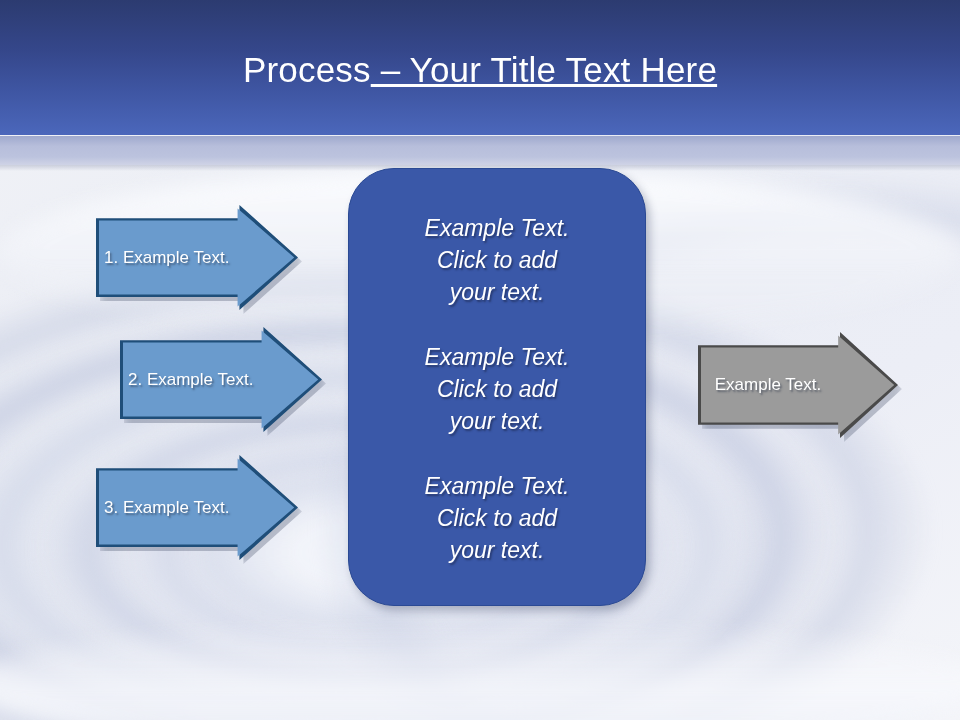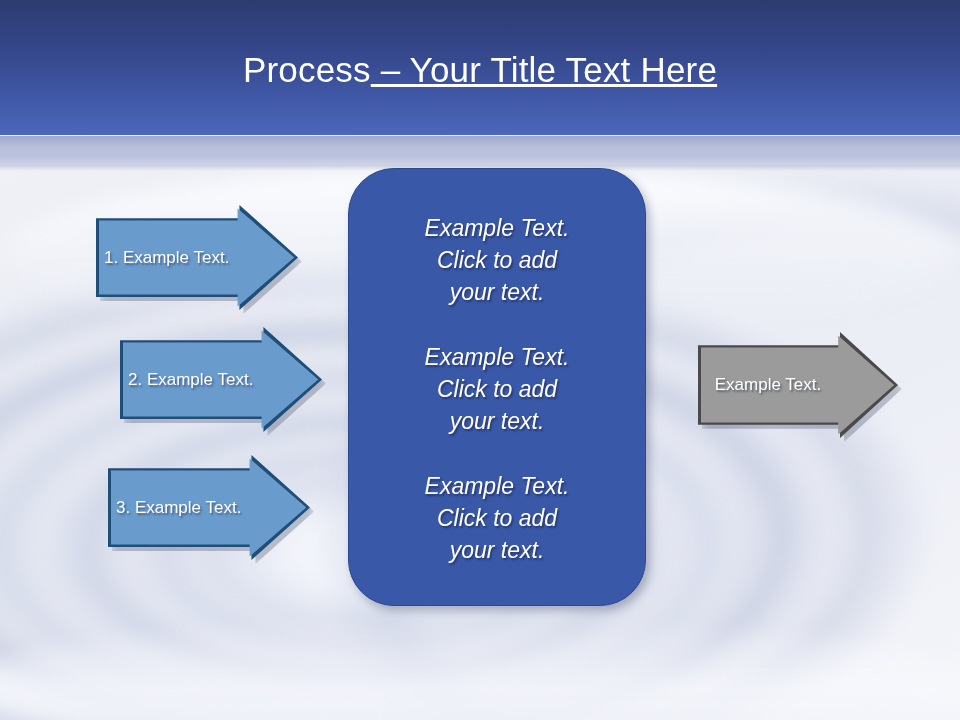--- a/index.html
+++ b/index.html
@@ -192,21 +192,21 @@
     <div class="arrow-label">1. Example Text.</div>
   </div>
 
   <div class="arrow" style="left:96px; top:327px; width:202px; height:105px;margin-left:24px;">
     <div class="arrow-drop"></div>
     <div class="arrow-shape arrow-border"></div>
     <div class="arrow-inner arrow-fill-blue"></div>
     <div class="arrow-label">2. Example Text.</div>
   </div>
 
-  <div class="arrow" style="left:96px; top:455px; width:202px; height:105px;margin-left:12px;">
+  <div class="arrow" style="left:96px; top:455px; width:202px; height:105px;">
     <div class="arrow-drop"></div>
     <div class="arrow-shape arrow-border"></div>
     <div class="arrow-inner arrow-fill-blue"></div>
     <div class="arrow-label">3. Example Text.</div>
   </div>
 
   <div class="center-box">
     <div class="center-para">Example Text.
 Click  to add
 your text.</div>

